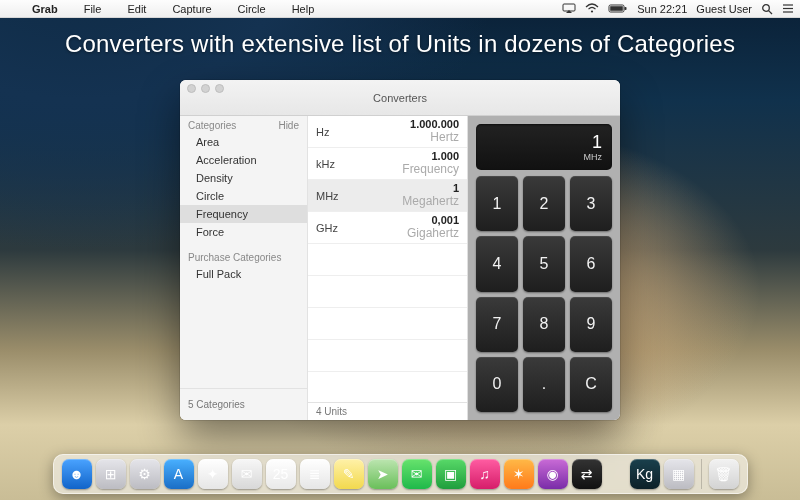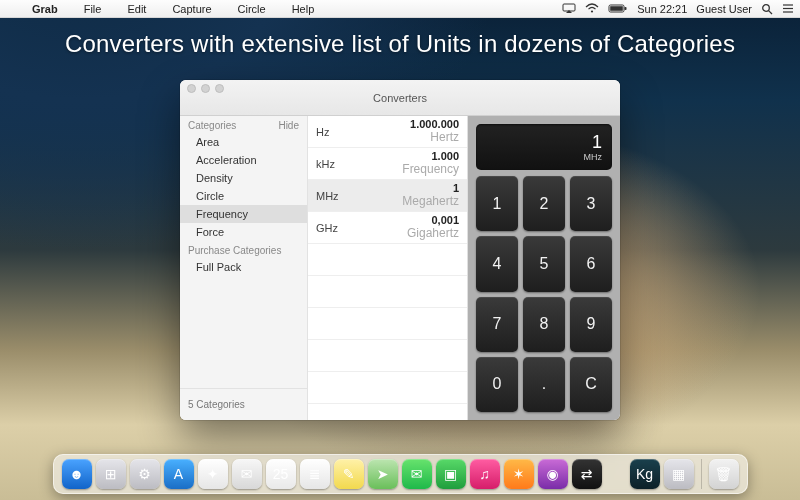--- a/index.html
+++ b/index.html
@@ -67,21 +67,21 @@
 
   .wincontent { flex: 1; display: flex; min-height: 0; }
 
   
   .sidebar { width: 128px; background: #f4f4f4; border-right: 1px solid #e2e2e2; display:flex; flex-direction:column; }
   .sidebar .heading { display:flex; justify-content:space-between; align-items:center; padding: 4px 8px 2px 8px; font-size: 10px; color: #888; }
   .sidebar .heading .hide { cursor: default; }
   .sidebar .catlist { flex: 0 0 auto; }
   .sidebar .cat { font-size: 11px; color: #333; padding: 3px 8px 3px 16px; }
   .sidebar .cat.selected { background: #dedede; }
-  .sidebar .purchase { margin-top: 0; align-items: flex-end; }
+  .sidebar .purchase { margin-top: 7px; align-items: flex-end; }
   .sidebar .footer { margin-top: auto; border-top: 1px solid #e2e2e2; font-size: 10px; color: #777; padding: 10px 8px; background:#f4f4f4;}
 
   
   .units { width: 160px; background: #fff; border-right: 1px solid #e0e0e0; display:flex; flex-direction:column; }
   .units .list { flex:1; overflow:hidden; }
   .units .row { height: 32px; border-bottom: 1px solid #eee; display:flex; align-items:center; padding: 0 8px; justify-content: space-between; }
   .units .row.selected { background: #ececec; }
   .units .row .abbr { font-size: 11px; color: #444; }
   .units .row .valwrap { text-align: right; }
   .units .row .val { font-size: 11px; font-weight: 600; color: #222; display:block; line-height:1.05;}
@@ -262,20 +262,21 @@
               <span class="val">0,001</span>
               <span class="name">Gigahertz</span>
             </span>
           </div>
           <div class="row"></div>
           <div class="row"></div>
           <div class="row"></div>
           <div class="row"></div>
           <div class="row"></div>
         </div>
+        <div class="footer">4 Units</div>
       </div>
 
       <div class="calc">
         <div class="display">
           <span class="dval">1</span>
           <span class="dunit">MHz</span>
         </div>
         <div class="keys">
           <div class="key">1</div>
           <div class="key">2</div>

